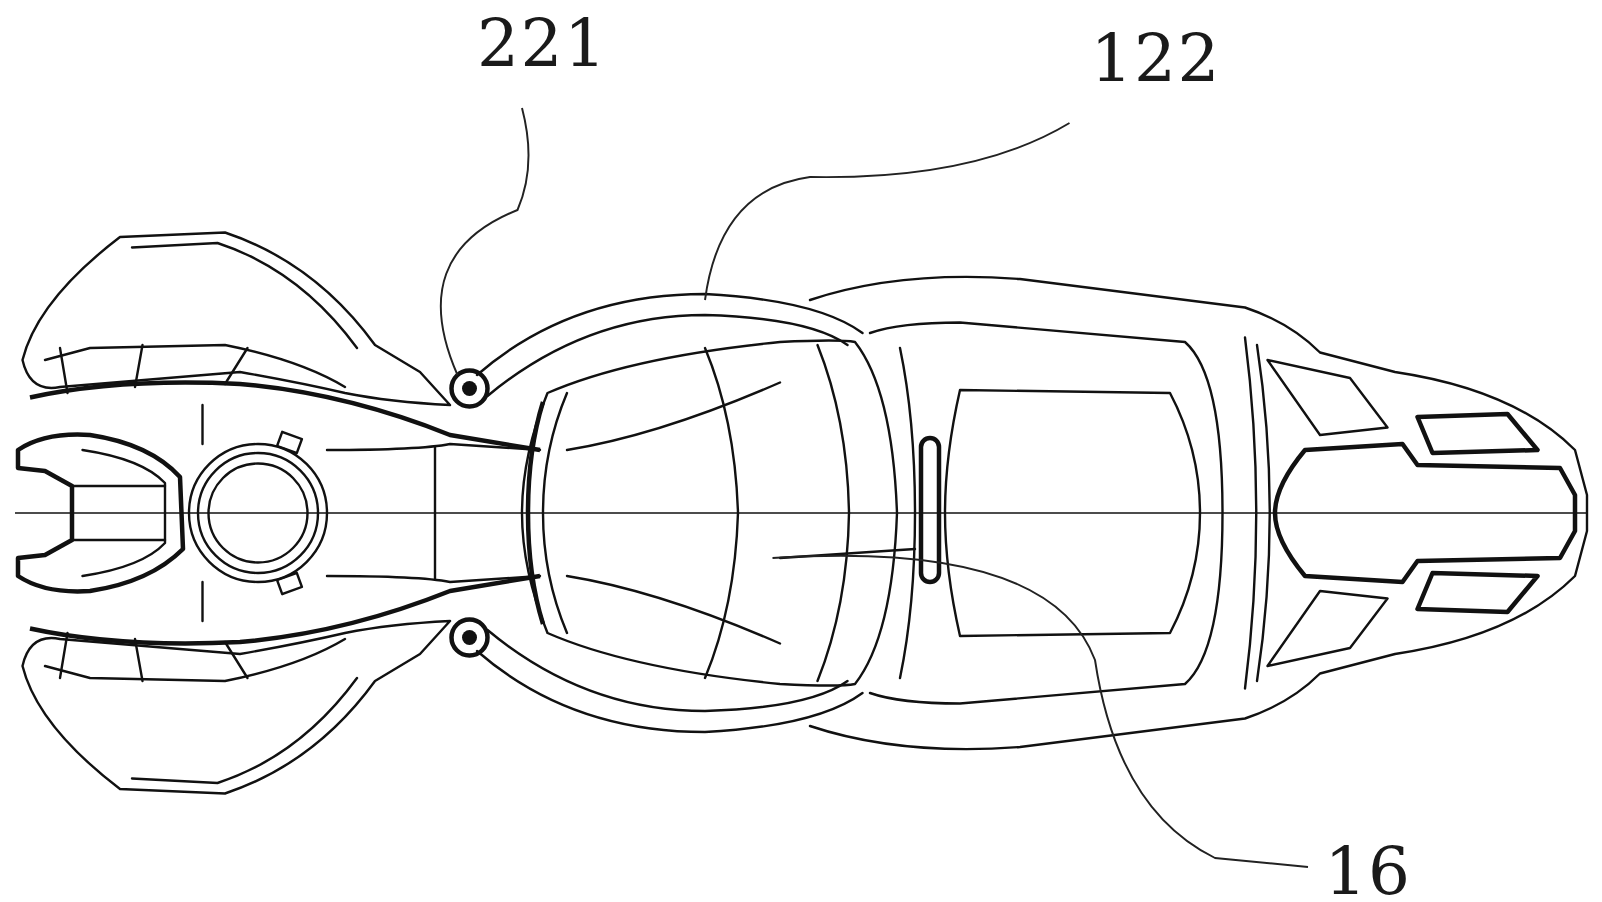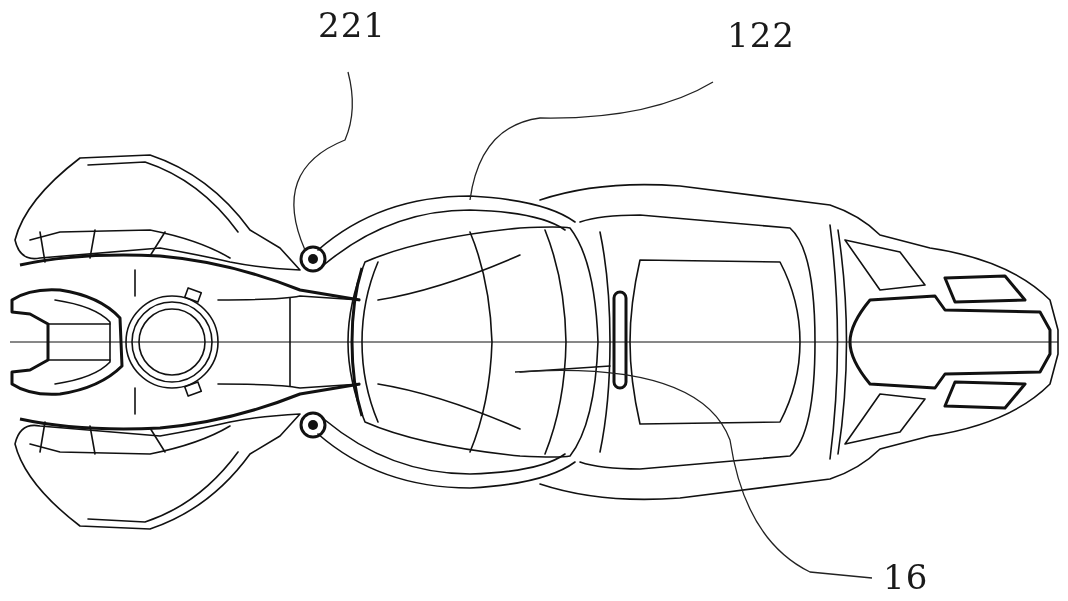--- a/index.html
+++ b/index.html
@@ -1,21 +1,21 @@
 <!DOCTYPE html>
 <html><head>
 <meta charset="utf-8">
 <style>
   html, body { margin: 0; padding: 0; background: #ffffff; }
   body { width: 1068px; height: 601px; overflow: hidden; position: relative; }
   .drawing { position: absolute; left: 0; top: 0; width: 1068px; height: 601px; }
   .ref-label {
     position: absolute;
     font-family: "DejaVu Serif", "Liberation Serif", serif;
-    font-size: 34px;
+    font-size: 44px;
     color: #1a1a1a;
     line-height: 1;
     letter-spacing: 1px;
   }
   svg .ln { fill: none; stroke: #111; stroke-width: 1.6; stroke-linejoin: round; stroke-linecap: round; }
   svg .th { fill: none; stroke: #111; stroke-width: 3; stroke-linejoin: round; }
   svg .hl { fill: none; stroke: #111; stroke-width: 1; }
   svg .leader { fill: none; stroke: #222; stroke-width: 1.3; }
 </style>
 </head>

